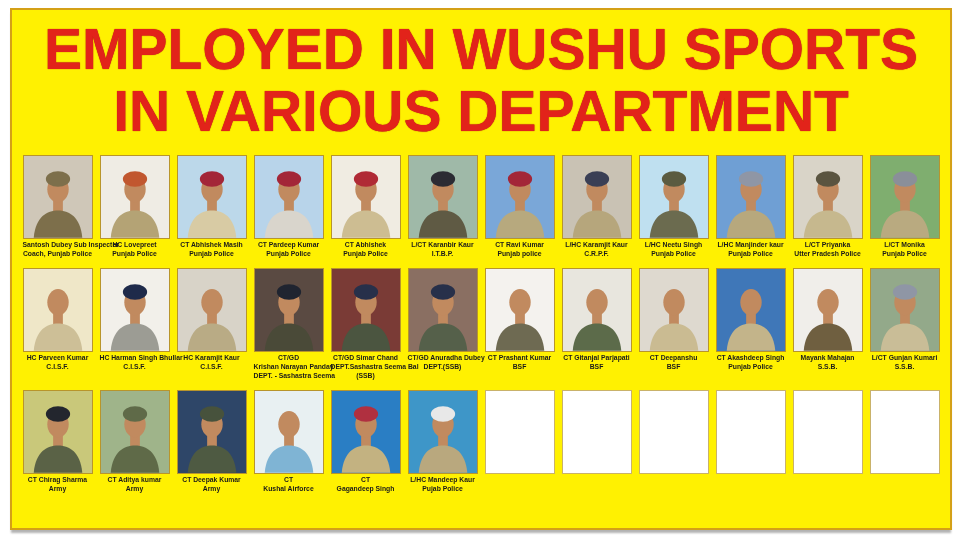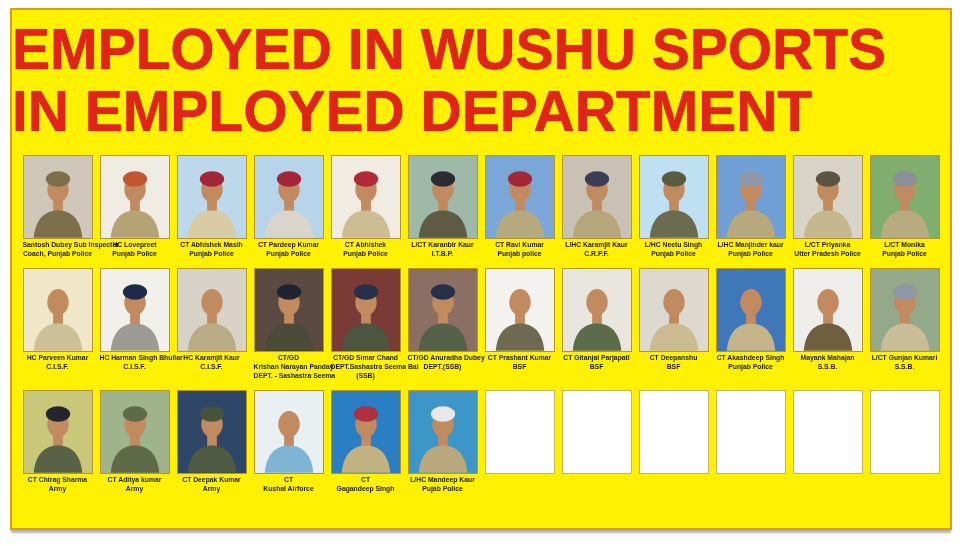--- a/index.html
+++ b/index.html
@@ -11,21 +11,21 @@
     overflow:hidden;
   }
   .poster {
     position:absolute; left:10px; top:8px;
     width:942px; height:522px;
     background:#FFF101;
     border:2px solid #D4A017;
     box-shadow:0 4px 2px -1px rgba(0,0,0,0.30);
     box-sizing:border-box;
   }
-  .title { text-align:left; padding-top:8px; }
+  .title { text-align:center; padding-top:8px; }
   .title-line {
     color:#E2231A;
     font-weight:bold;
     font-size:57px;
     line-height:62px;
     letter-spacing:0px;
     text-shadow:0 0 1px #9e0b0b;
     white-space:nowrap;
   }
   .grid {
@@ -55,21 +55,21 @@
     line-height:1.32;
   }
   .caption .cl { white-space:nowrap; overflow:visible; }
 </style>
 </head>
 <body>
 
 <div class="poster">
   <div class="title">
     <div class="title-line">EMPLOYED IN WUSHU SPORTS</div>
-    <div class="title-line">IN EMPLOYED DEPARTMENT</div>
+    <div class="title-line">IN VARIOUS DEPARTMENT</div>
   </div>
   <div class="grid" id="grid">
   <div class="cell">
     <div class="photo" style="background: rgb(207, 199, 184);">
       <svg viewBox="0 0 70 84" aria-hidden="true">
         <rect class="p-neck" x="30" y="42" width="10" height="16" fill="#C18A5F"></rect>
         <path class="p-body" d="M10,84 C12,62 24,56 35,56 C46,56 58,62 60,84 Z" fill="#7D6F4B"></path>
         <ellipse class="p-head" cx="35" cy="34" rx="11" ry="13.5" fill="#C18A5F"></ellipse>
         <ellipse class="p-hat" cx="35" cy="23.5" rx="12.5" ry="8" fill="#7D6F4B"></ellipse>
       </svg>

